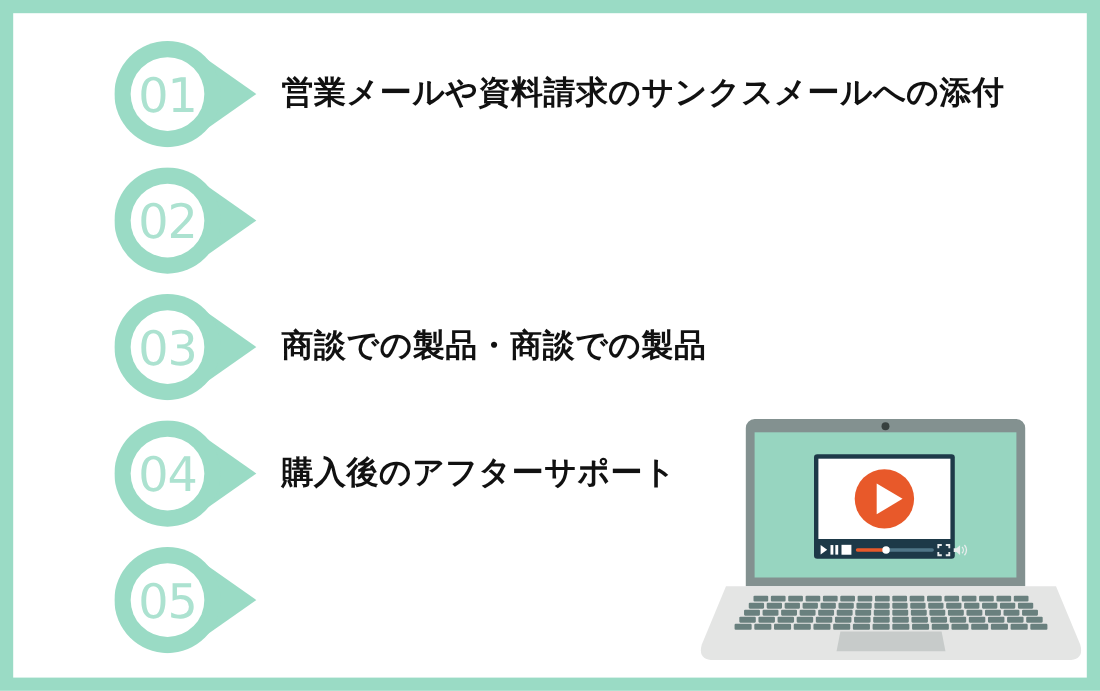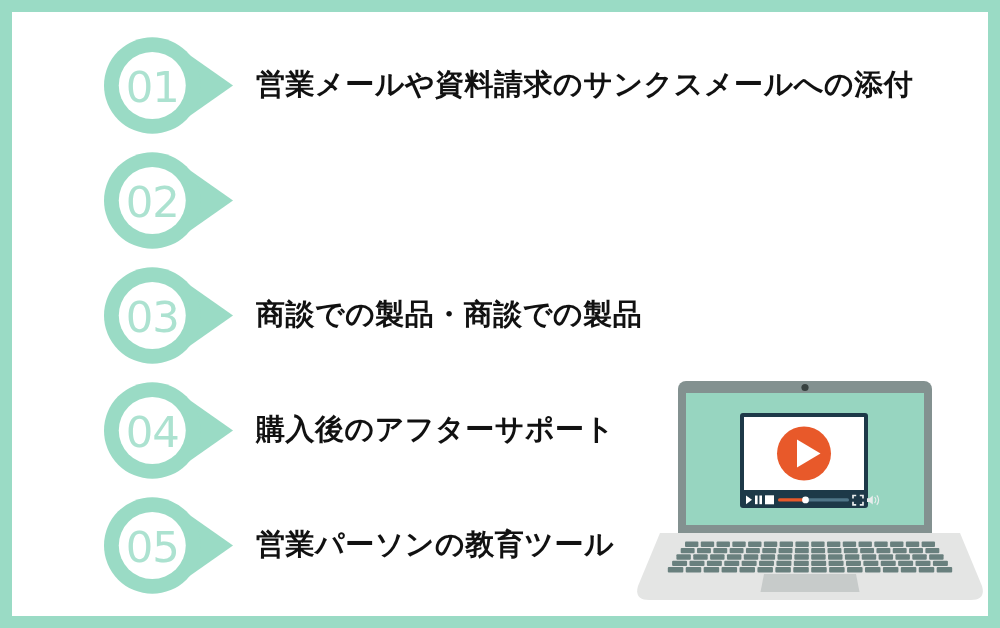--- a/index.html
+++ b/index.html
@@ -72,21 +72,20 @@
   <div class="label">購入後のアフターサポート</div>
 </div>
 
 <div class="row" style="top:497px">
   <svg class="pin" viewBox="0 0 134 98">
     <polygon points="84,16 131,49 84,82" fill="#9adbc5"></polygon>
     <circle cx="49" cy="49" r="49" fill="#9adbc5"></circle>
     <circle cx="49" cy="49" r="34" fill="#ffffff"></circle>
     <text class="pin-number" x="49" y="51" text-anchor="middle" dominant-baseline="central" font-size="44" fill="#ace2d0">05</text>
   </svg>
-  <div class="label">営業パーソンの教育ツール</div>
 </div>
 
 <div class="laptop">
   <svg viewBox="0 0 360 248">
 
     <path d="M48,11 a8,8 0 0 1 8,-8 h238 a8,8 0 0 1 8,8 v144 h-254 z" fill="#839190"></path>
     <circle cx="175" cy="9.5" r="3.6" fill="#37413f"></circle>
     <rect x="56" y="15" width="238" height="132" fill="#97d5c0"></rect>
 
     <rect x="110" y="35" width="128" height="95" rx="3" fill="#1d3948"></rect>

